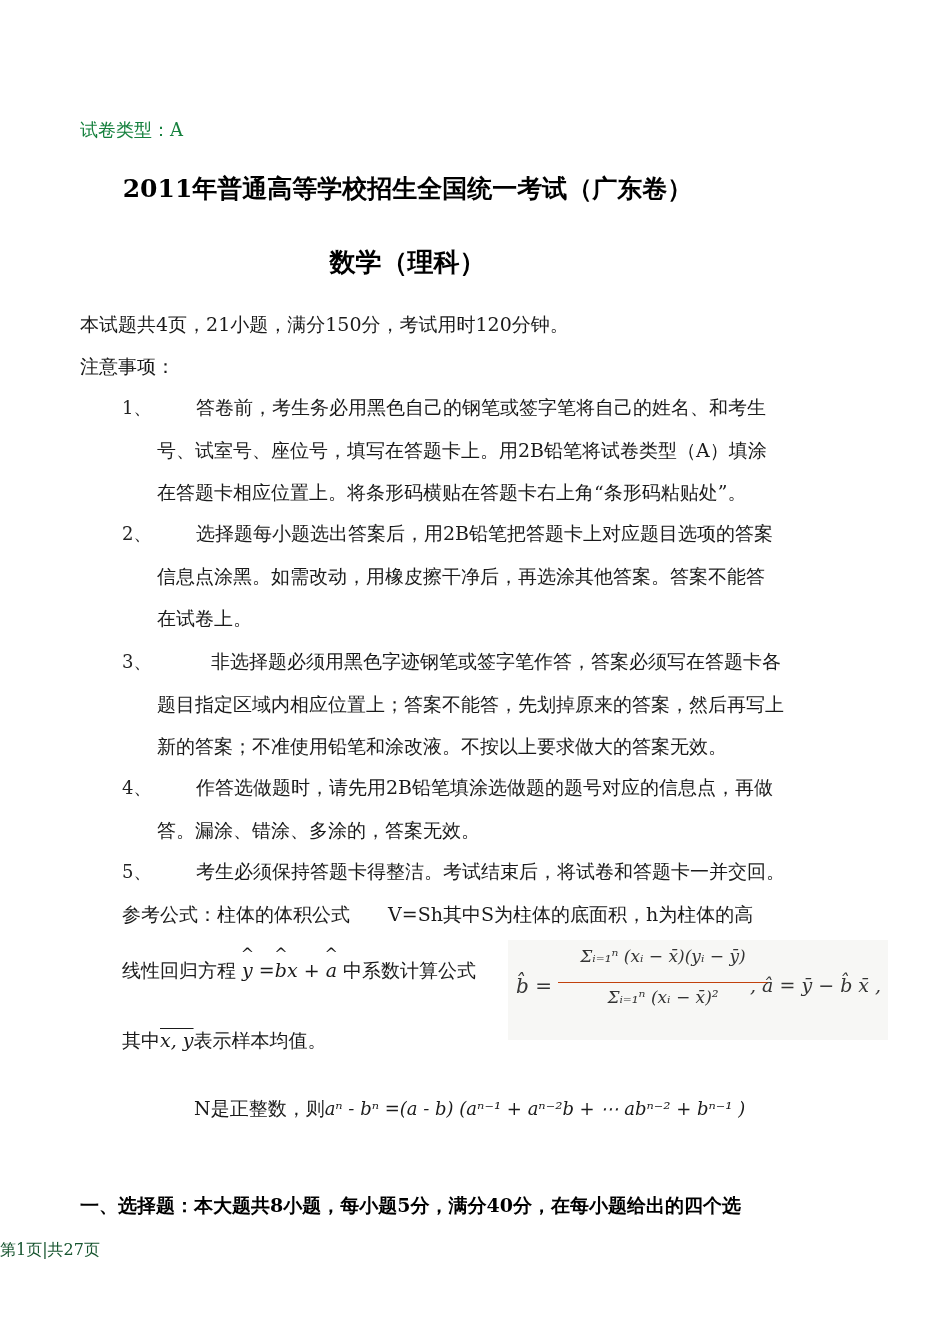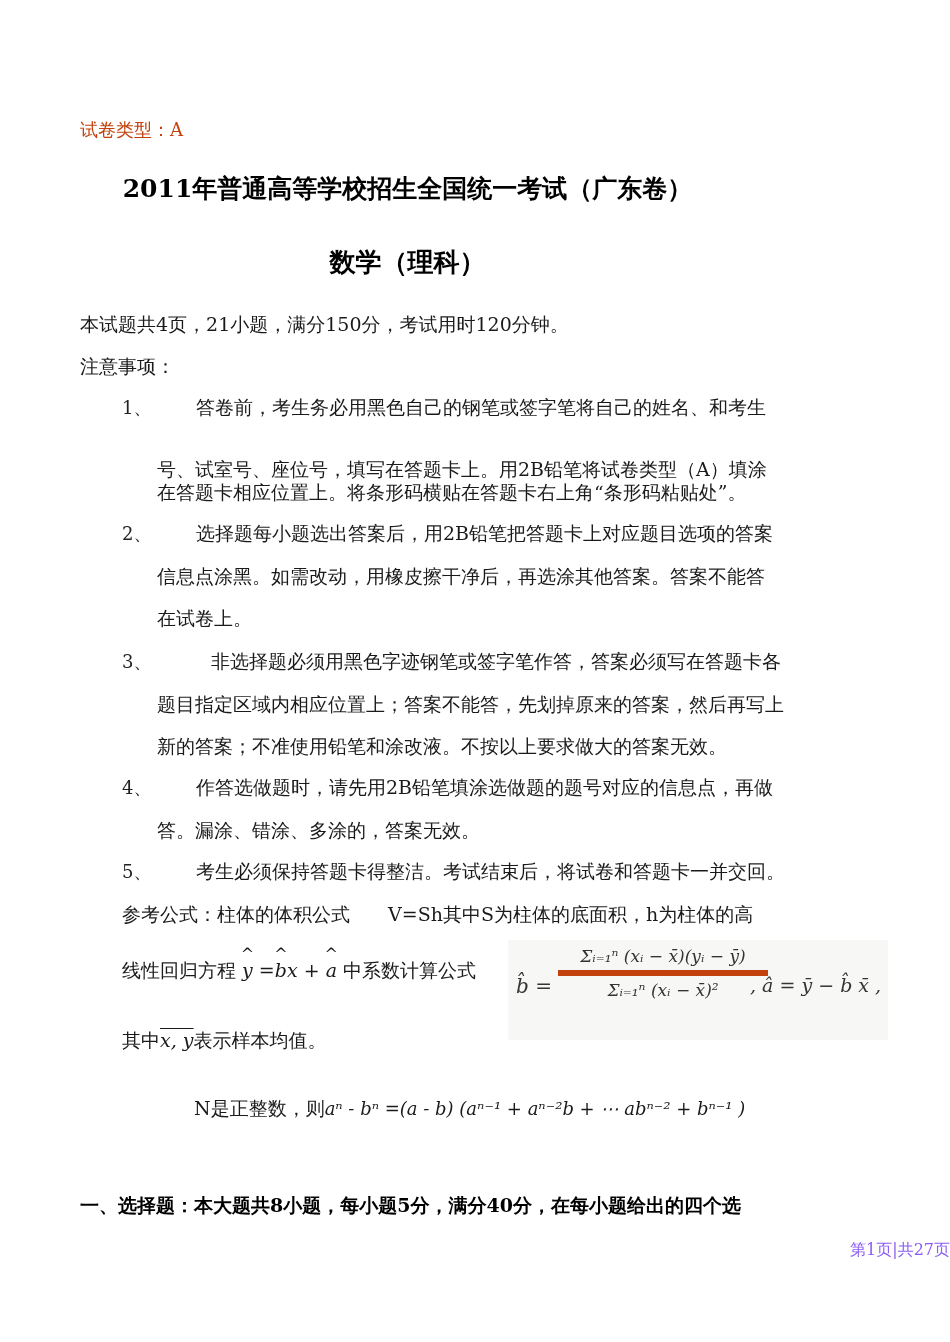--- a/index.html
+++ b/index.html
@@ -1,52 +1,52 @@
 <!DOCTYPE html>
 <html><head>
 <meta charset="utf-8">
 <style>
   html, body { margin:0; padding:0; background:#ffffff; }
   body { width:950px; height:1342px; position:relative; overflow:hidden;
          font-family: "DejaVu Serif", "Liberation Serif", serif; color:#1a1a1a; }
   .abs { position:absolute; white-space:nowrap; }
-  .paper-type { left:80px; top:118px; font-size:18px; color:#c2410c; }
+  .paper-type { left:80px; top:118px; font-size:18px; color:#15803d; }
   .title { left:0; width:815px; text-align:center; font-weight:bold; font-size:25px; color:#000; }
   .title1 { top:172px; }
   .title2 { top:245px; font-size:26px; }
   .line { font-size:19px; color:#1a1a1a; }
   .num { position:absolute; font-size:18px; color:#222; }
   .math { font-family: "DejaVu Serif", "Liberation Serif", serif; font-style:italic; }
   .hat { position:relative; display:inline-block; }
   .hat::before { content:"^"; position:absolute; left:50%; transform:translateX(-50%); top:-14px; font-style:normal; font-size:16px; }
   .bar { text-decoration: overline; }
   .formula-box { position:absolute; left:508px; top:940px; width:380px; height:100px;
                  background:#f7f7f5; font-family:"DejaVu Serif", serif; font-style:italic; color:#333; }
   .frac { position:absolute; left:50px; top:6px; width:210px; text-align:center; font-size:17px; }
-  .frac .num-part { display:block; padding-bottom:4px; border-bottom:6px solid #c2410c; }
+  .frac .num-part { display:block; padding-bottom:16px; border-bottom:1px solid #c2410c; }
   .frac .den-part { display:block; padding-top:4px; }
   .b-lhs { position:absolute; left:8px; top:34px; font-size:20px; }
   .a-rhs { position:absolute; left:242px; top:34px; font-size:19px; }
   .section { left:80px; top:1193px; font-size:19px; font-weight:bold; color:#000; }
-  .footer { left:0; width:950px; text-align:right; top:1240px; font-size:16px; color:#8b5cf6; }
+  .footer { left:0; width:950px; text-align:left; top:1240px; font-size:16px; color:#14532d; }
 </style>
 </head>
 <body>
 
 <div class="abs paper-type">试卷类型：A</div>
 <div class="abs title title1">2011年普通高等学校招生全国统一考试（广东卷）</div>
 <div class="abs title title2">数学（理科）</div>
 
 <div class="abs line" style="left:80px;top:312px;">本试题共4页，21小题，满分150分，考试用时120分钟。</div>
 <div class="abs line" style="left:80px;top:354px;">注意事项：</div>
 
 <div>
   <span class="num" style="left:122px;top:396px;">1、</span>
   <div class="abs line" style="left:196px;top:395px;">答卷前，考生务必用黑色自己的钢笔或签字笔将自己的姓名、和考生</div>
-  <div class="abs line" style="left:157px;top:438px;margin-top:19px;">号、试室号、座位号，填写在答题卡上。用2B铅笔将试卷类型（A）填涂</div>
+  <div class="abs line" style="left:157px;top:438px;">号、试室号、座位号，填写在答题卡上。用2B铅笔将试卷类型（A）填涂</div>
   <div class="abs line" style="left:157px;top:480px;">在答题卡相应位置上。将条形码横贴在答题卡右上角“条形码粘贴处”。</div>
 </div>
 
 <div>
   <span class="num" style="left:122px;top:522px;">2、</span>
   <div class="abs line" style="left:196px;top:521px;text-align:center;">选择题每小题选出答案后，用2B铅笔把答题卡上对应题目选项的答案</div>
   <div class="abs line" style="left:157px;top:564px;">信息点涂黑。如需改动，用橡皮擦干净后，再选涂其他答案。答案不能答</div>
   <div class="abs line" style="left:157px;top:606px;">在试卷上。</div>
 </div>
 

